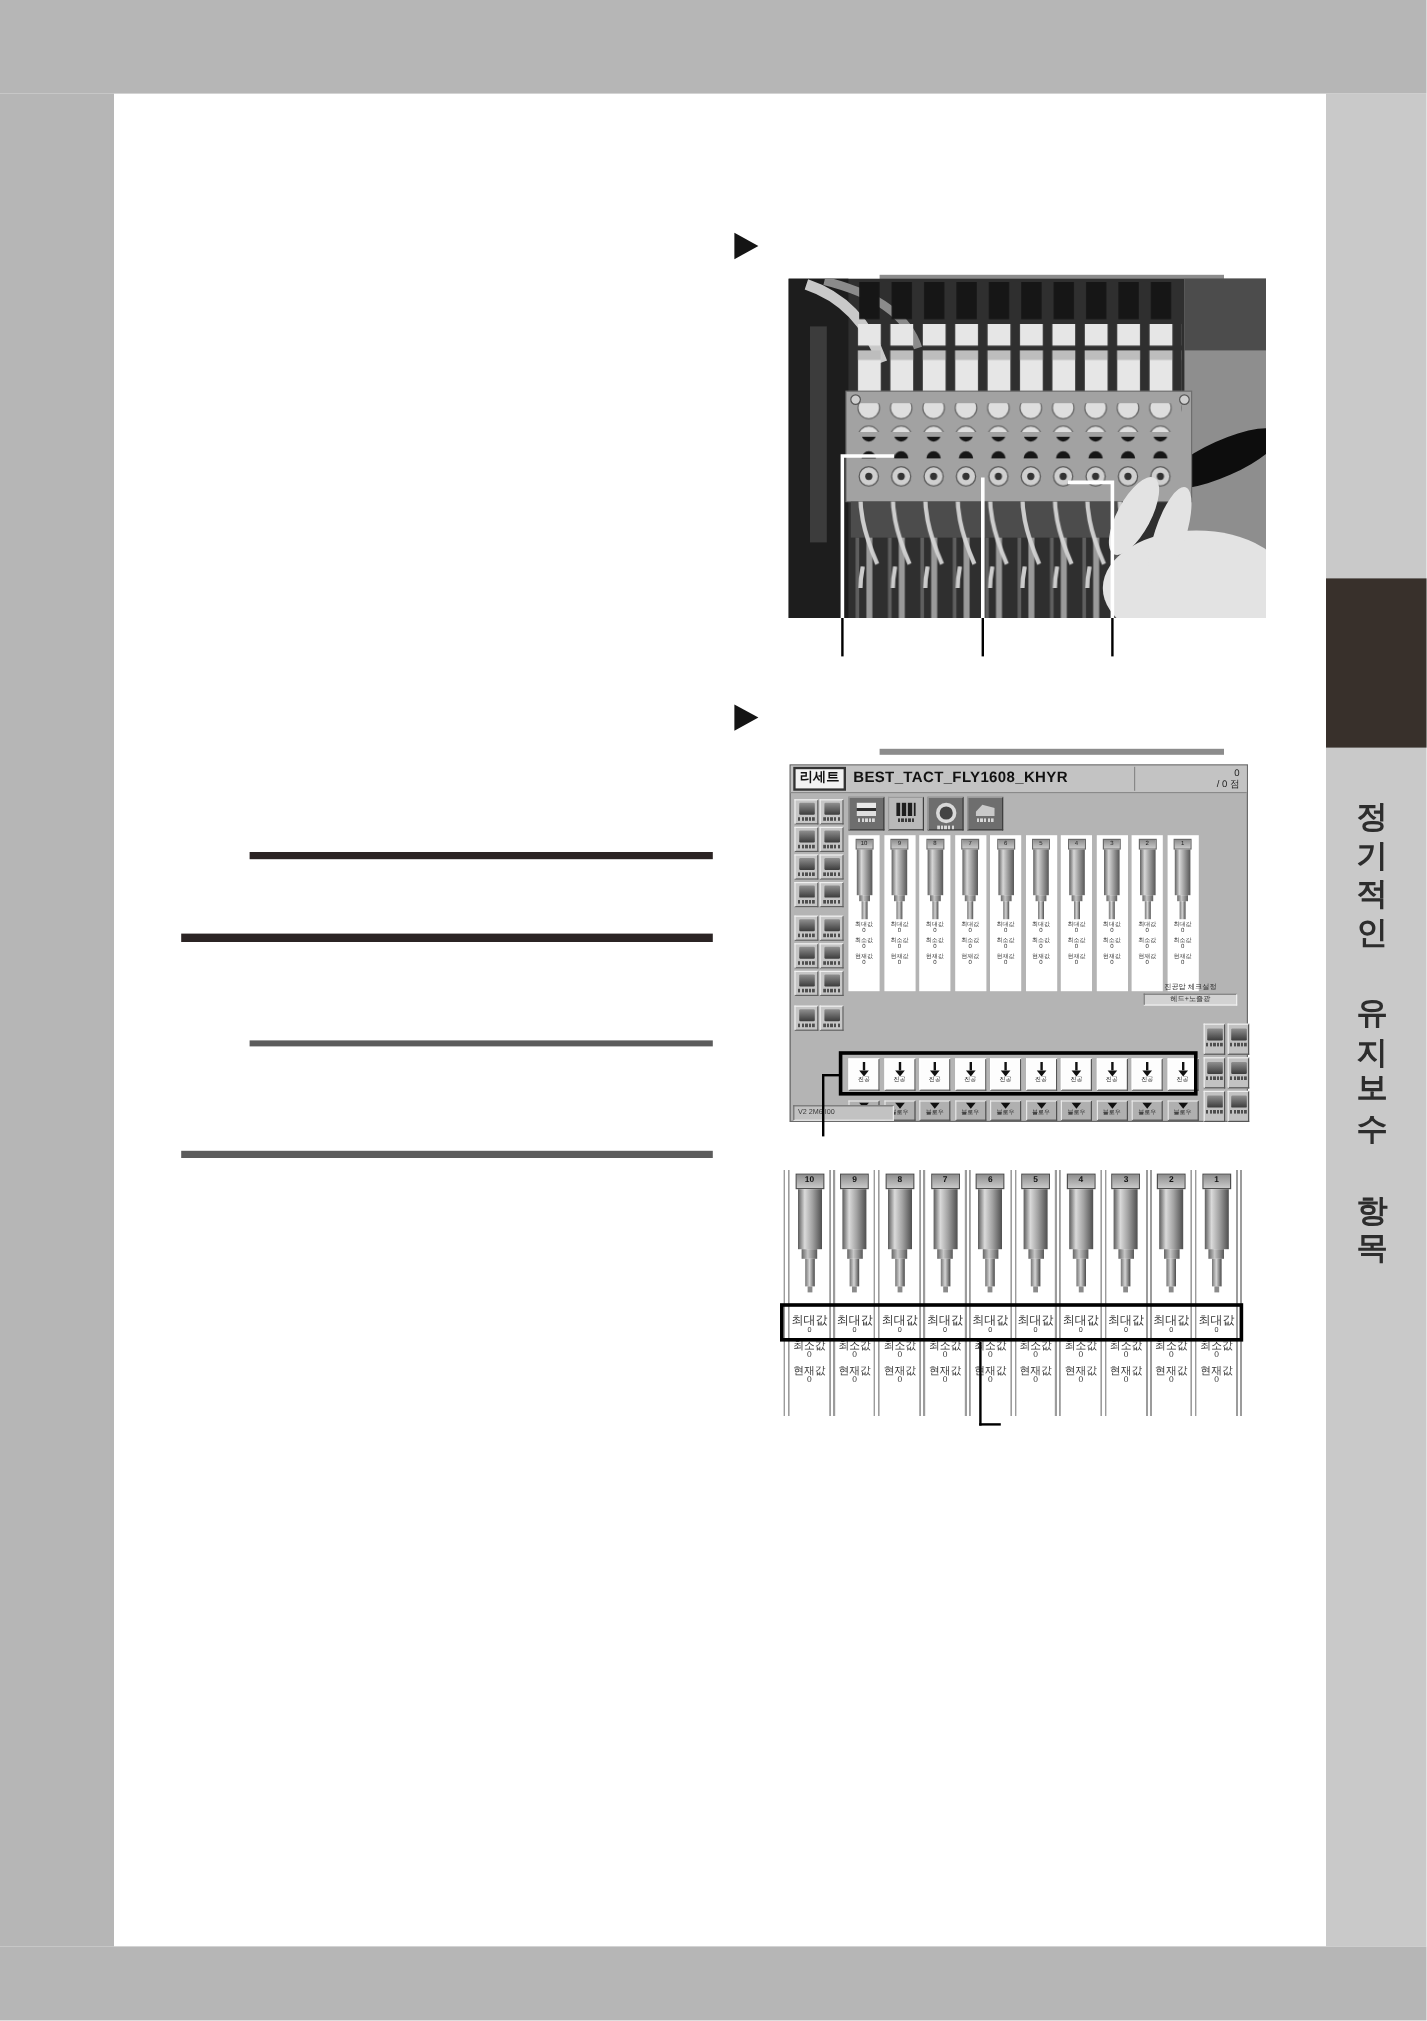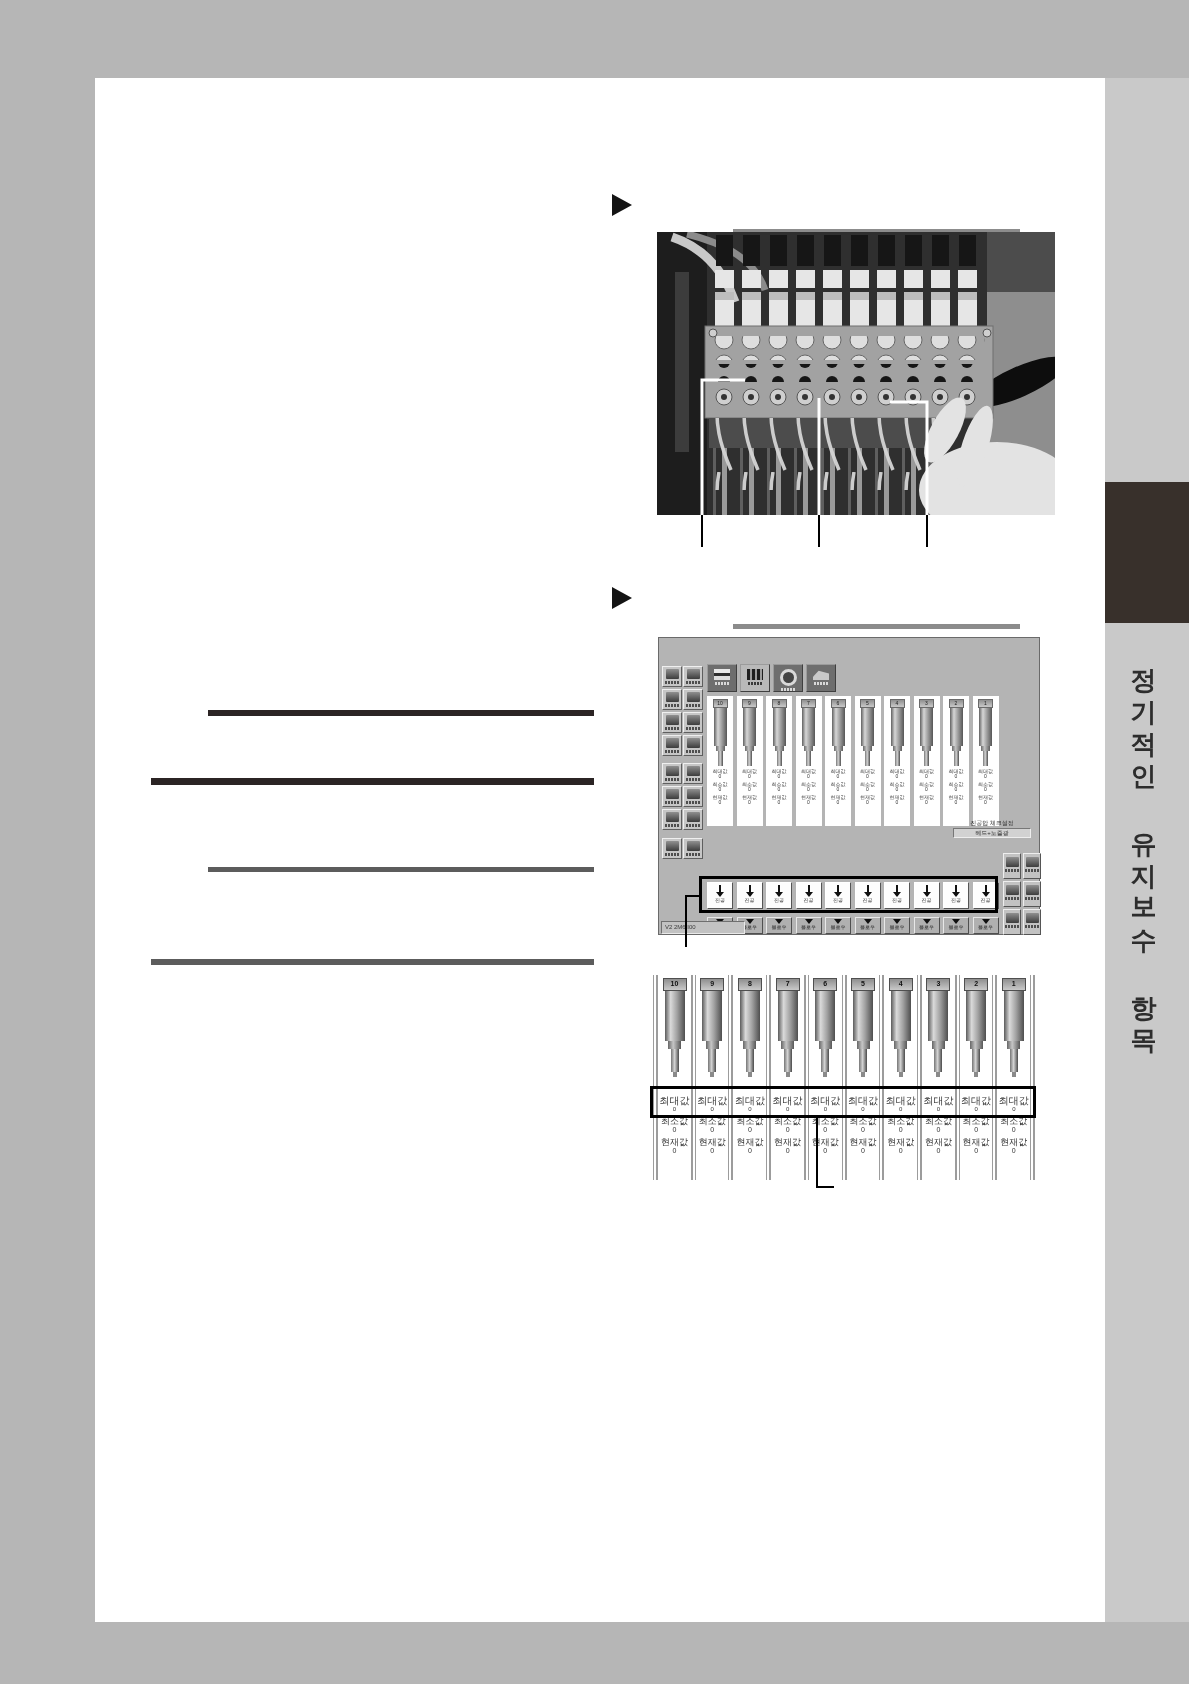--- a/index.html
+++ b/index.html
@@ -148,20 +148,28 @@
     </svg>
   </div>
   <div class="abs callout" style="left:701px;top:515px;width:2px;height:32px;"></div>
   <div class="abs callout" style="left:818px;top:515px;width:2px;height:32px;"></div>
   <div class="abs callout" style="left:926px;top:515px;width:2px;height:32px;"></div>
 
   <div class="abs arrow" style="left:612px;top:587px;"></div>
   <div class="abs rule" style="left:733px;top:624px;width:287px;"></div>
 
   <div class="abs" id="screenshot">
+    <div id="titlebar">
+      <div id="reset-btn">리세트</div>
+      <div id="ss-title">BEST_TACT_FLY1608_KHYR</div>
+      <div id="counter">
+        <div>0</div>
+        <div>/ 0 점</div>
+      </div>
+    </div>
     <div id="sb-grid">
         <div class="sb-btn" style="left: 3px; top: 28px;">
           <div class="sb-glyph"></div>
           <div class="sb-label"></div>
         </div>
         <div class="sb-btn" style="left: 24px; top: 28px;">
           <div class="sb-glyph"></div>
           <div class="sb-label"></div>
         </div>
         <div class="sb-btn" style="left: 3px; top: 51px;">

